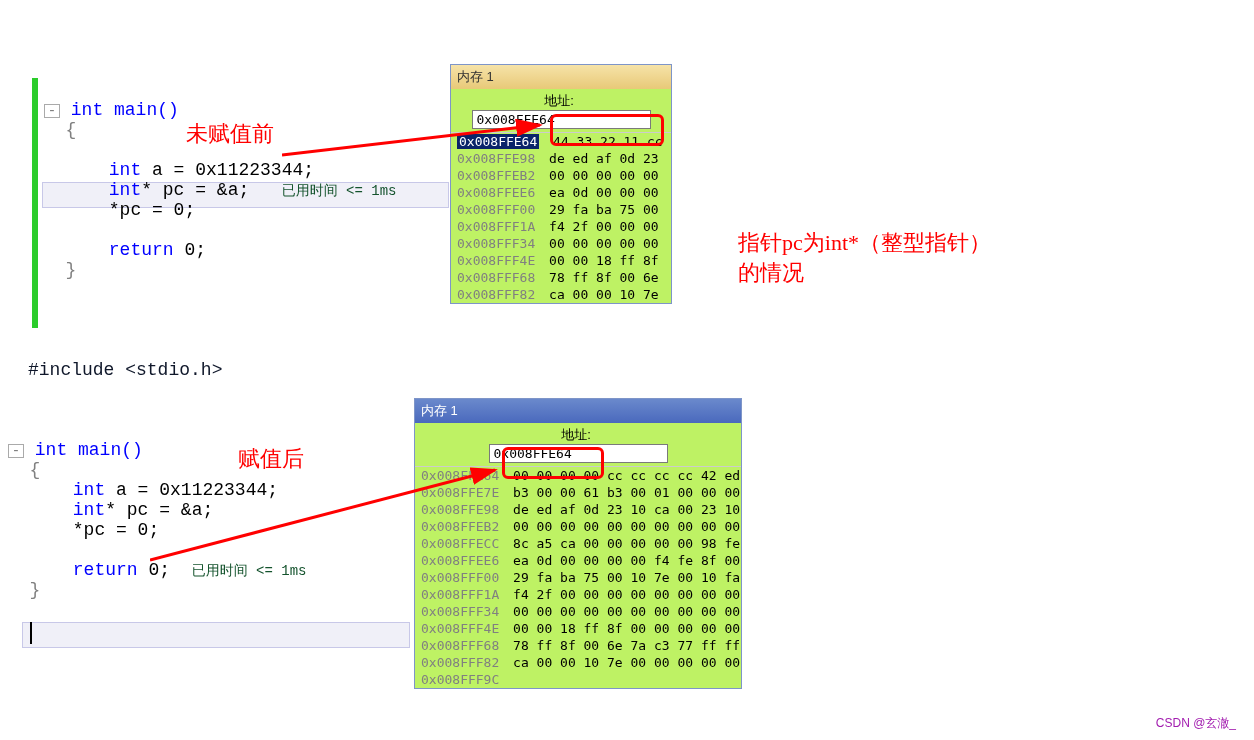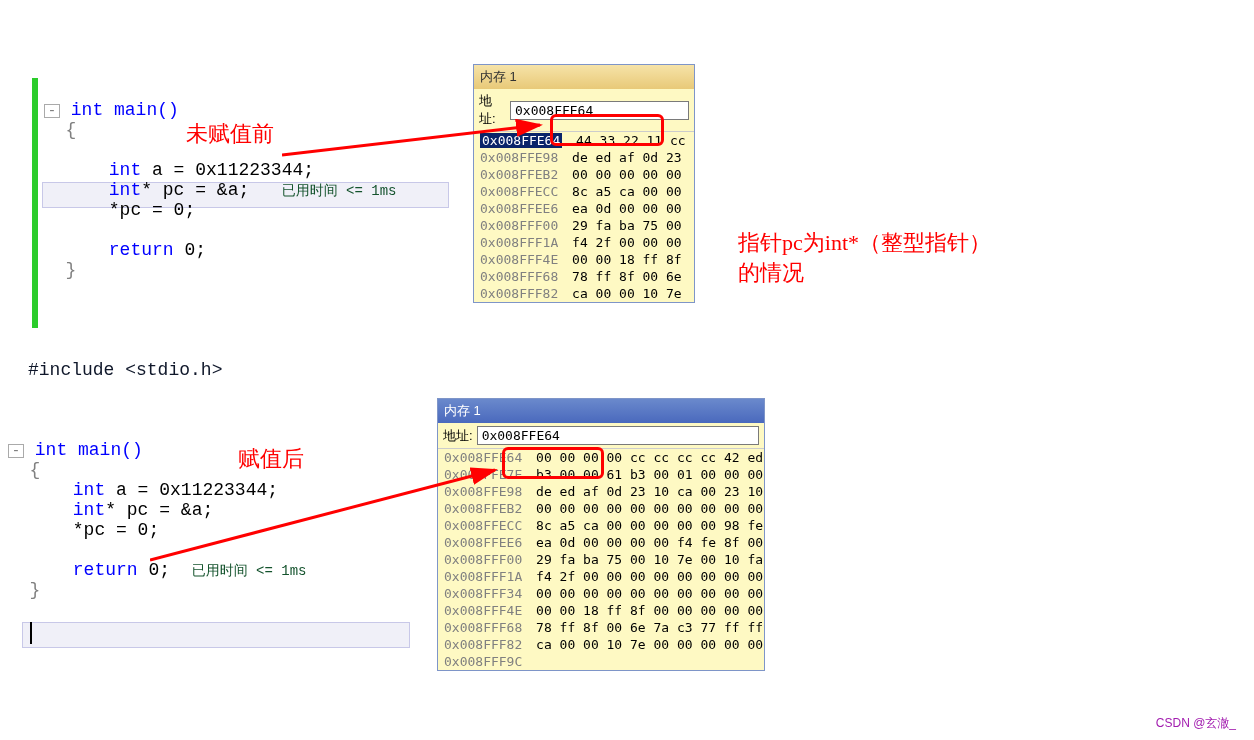--- a/index.html
+++ b/index.html
@@ -23,34 +23,34 @@
   .fold { color: #808080; font-size: 14px; display:inline-block; width:14px; text-align:center; border:1px solid #aaa; line-height:12px;}
   .green-bar { position: absolute; width: 6px; background: #2bcc2b; }
   .annotation-red { color: #ff0000; font-family: "Microsoft YaHei"; }
   .timing { color: #14532d; font-size: 14px; text-align: right; }
   .highlight-line { position: absolute; background: #f0f0f8; border: 1px solid #c8c8e8; }
   
   
   .mem-panel {
     position: absolute;
     border: 1px solid #7e95c8;
-    background: #fef9c3;
+    background: #bef264;
     font-size: 13px;
-    margin-left: 23px;
   }
   .mem-title {
     background: linear-gradient(#6a89cc, #4a69bd);
     color: #fff;
     padding: 3px 6px;
   }
   .mem-addrbar {
     border-bottom: 1px solid #ccc;
     padding: 3px 5px;
     display: flex;
     align-items: center;
+    flex-direction: column;
   }
   .mem-addrbar .lbl { margin-right: 4px; }
   .mem-addrbar input {
     border: 1px solid #7a7a7a;
     font-family: Consolas, monospace;
     font-size: 13px;
     padding: 1px 4px;
     flex: 1;
   }
   .mem-rows { font-family: Consolas, monospace; font-size: 13px; }
@@ -111,24 +111,24 @@
     <span>内存 1</span>
   </div>
   <div class="mem-addrbar">
     <span class="lbl">地址:</span>
     <input value="0x008FFE64" style="">
   </div>
   <div class="mem-rows" id="mem1rows">
       <div><span class="addr hl-addr">0x008FFE64</span> 44 33 22 11 cc</div>
       <div><span class="addr">0x008FFE98</span> de ed af 0d 23</div>
       <div><span class="addr">0x008FFEB2</span> 00 00 00 00 00</div>
-      <div><span class="addr">0x008FFECC</span> 8c a5 ca 00 00</div>
       <div><span class="addr">0x008FFEE6</span> ea 0d 00 00 00</div>
       <div><span class="addr">0x008FFF00</span> 29 fa ba 75 00</div>
       <div><span class="addr">0x008FFF1A</span> f4 2f 00 00 00</div>
+      <div><span class="addr">0x008FFF34</span> 00 00 00 00 00</div>
       <div><span class="addr">0x008FFF4E</span> 00 00 18 ff 8f</div>
       <div><span class="addr">0x008FFF68</span> 78 ff 8f 00 6e</div>
       <div><span class="addr">0x008FFF82</span> ca 00 00 10 7e</div>
     </div>
 </div>
 
 <div class="red-box" style="left:550px; top:114px; width:108px; height:26px;"></div>
 
 <svg class="arrow" style="left:282px; top:100px; width:270px; height:60px;">
   <defs>

